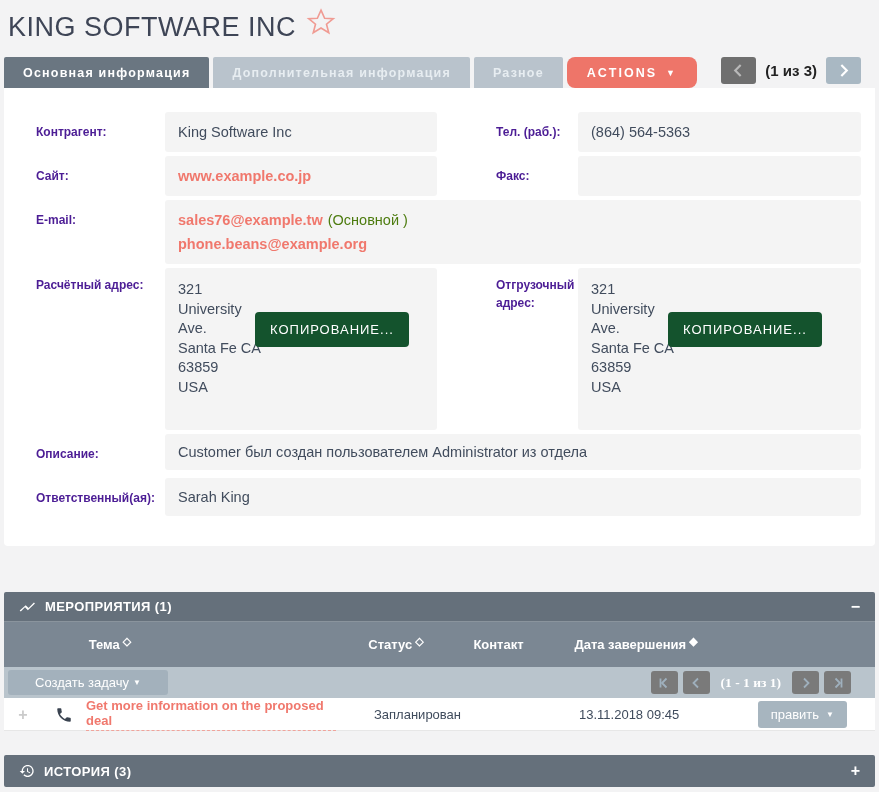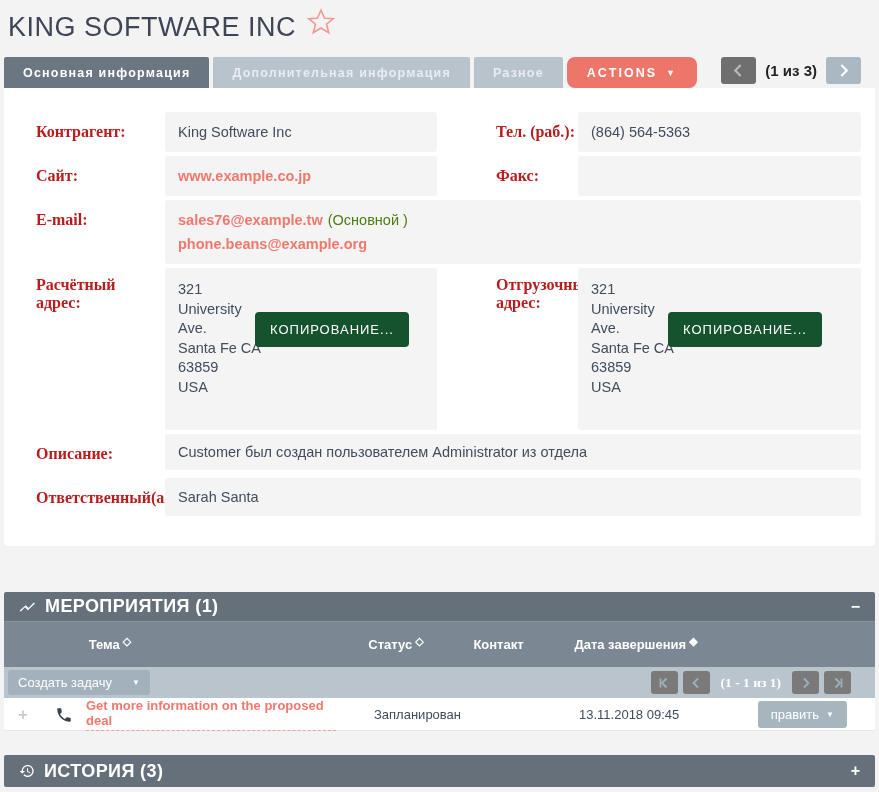--- a/index.html
+++ b/index.html
@@ -46,22 +46,22 @@
   .pager-btn.light { background:#a9b8c3; }
   .pager-text { font-size:15px; font-weight:bold; color:#222222; }
 
   
   .detail-panel {
     background:#ffffff; border-radius:0 0 4px 4px;
     padding:24px 14px 26px 14px; min-height:450px;
   }
   .fields { display:grid; grid-template-columns:147px 272px 41px 100px 1fr; }
   .flabel {
-    padding:11px 6px 0 18px; font-size:16px; font-weight:bold; color:#b91c1c;
-    white-space:nowrap; overflow:hidden; line-height:18px;font-family:Liberation Serif, serif;
+    padding:11px 6px 0 18px; font-size:12px; font-weight:bold; color:#4c1d95;
+    white-space:nowrap; overflow:hidden; line-height:18px;
   }
   .flabel.wrap { white-space:normal; padding-top:8px; }
   .fvalue {
     background:#f4f4f4; border-radius:3px; margin-bottom:4px;
     min-height:40px; display:flex; align-items:center;
     padding:8px 13px; font-size:14.5px; color:#414c5d;
   }
   .fvalue.wide { grid-column:2 / 6; }
   .fvalue.empty { min-height:40px; }
   .link { color:#f0786d; font-weight:bold; cursor:pointer; }
@@ -80,42 +80,42 @@
   .desc-box { min-height:36px; margin-bottom:8px; }
   .owner-box { min-height:38px; }
 
   
   .activities-panel { margin-top:46px; }
   .rel-header {
     height:29px; background:#65707b; border-radius:2px 2px 0 0;
     display:flex; align-items:center; padding:0 15px; color:#ffffff;
   }
   .rel-header .rel-icon { display:flex; margin-right:9px; }
-  .rel-title { font-size:18px; font-weight:bold; letter-spacing:.4px; }
+  .rel-title { font-size:13px; font-weight:bold; letter-spacing:.4px; }
   .rel-toggle {
     margin-left:auto; background:none; border:none; cursor:pointer;
     color:#ffffff; font-size:16px; font-weight:bold; line-height:1;
   }
   .cols-row {
     display:grid; grid-template-columns:38px 44px 250px 120px 85px 190px 1fr;
     align-items:center; height:46px; background:#7b8793; border-top:1px solid #8a949d;
     color:#ffffff; font-size:13px; font-weight:bold;
   }
   .col-subject { grid-column:1 / 4; text-align:center; padding-right:120px; }
   .sort-glyph { font-size:11px; margin-left:3px; position:relative; top:-4px; }
   .col-status { text-align:center; }
   .col-contact { text-align:center; }
   .col-date { text-align:center; }
   .toolbar-row {
     height:31px; background:#b9c4cc; display:flex; align-items:center; padding:0 4px;
   }
   .create-btn {
     border:none; cursor:pointer; background:#a3b1bc; color:#ffffff;
     border-radius:3px; font-family:inherit; font-size:13px;
-    padding:5px 10px; display:flex; align-items:center; gap:20px;
+    padding:5px 27px; display:flex; align-items:center; gap:4px;
   }
   .create-btn .caret { font-size:8px; }
   .mini-pager { margin-left:auto; display:flex; align-items:center; gap:5px; margin-right:20px; }
   .mini-btn {
     width:27px; height:23px; border:none; border-radius:3px; cursor:pointer;
     background:#7a7a7a; display:flex; align-items:center; justify-content:center;
   }
   .mini-pager-text { color:#ffffff; font-size:13.5px; font-weight:bold; margin:0 6px;font-family:Liberation Serif, serif; }
   .activity-row {
     display:grid; grid-template-columns:38px 44px 250px 120px 85px 190px 1fr;
@@ -220,21 +220,21 @@
 Santa Fe CA
  63859
 USA</span>
         <button class="copy-btn">КОПИРОВАНИЕ...</button>
       </div>
 
       <div class="flabel">Описание:</div>
       <div class="fvalue wide desc-box">Customer был создан пользователем Administrator из отдела</div>
 
       <div class="flabel">Ответственный(ая):</div>
-      <div class="fvalue wide owner-box">Sarah Santa</div>
+      <div class="fvalue wide owner-box">Sarah King</div>
     </div>
   </div>
 
   <div class="activities-panel">
     <div class="rel-header">
       <span class="rel-icon">
         <svg width="17" height="14" viewBox="0 0 24 18">
             <path d="M2.5 15.5l6-6.01 4 4L22.5 4l-1.41-1.41-7.59 7.97-4-4L1 14z" fill="#ffffff"></path>
           </svg>
       </span>

